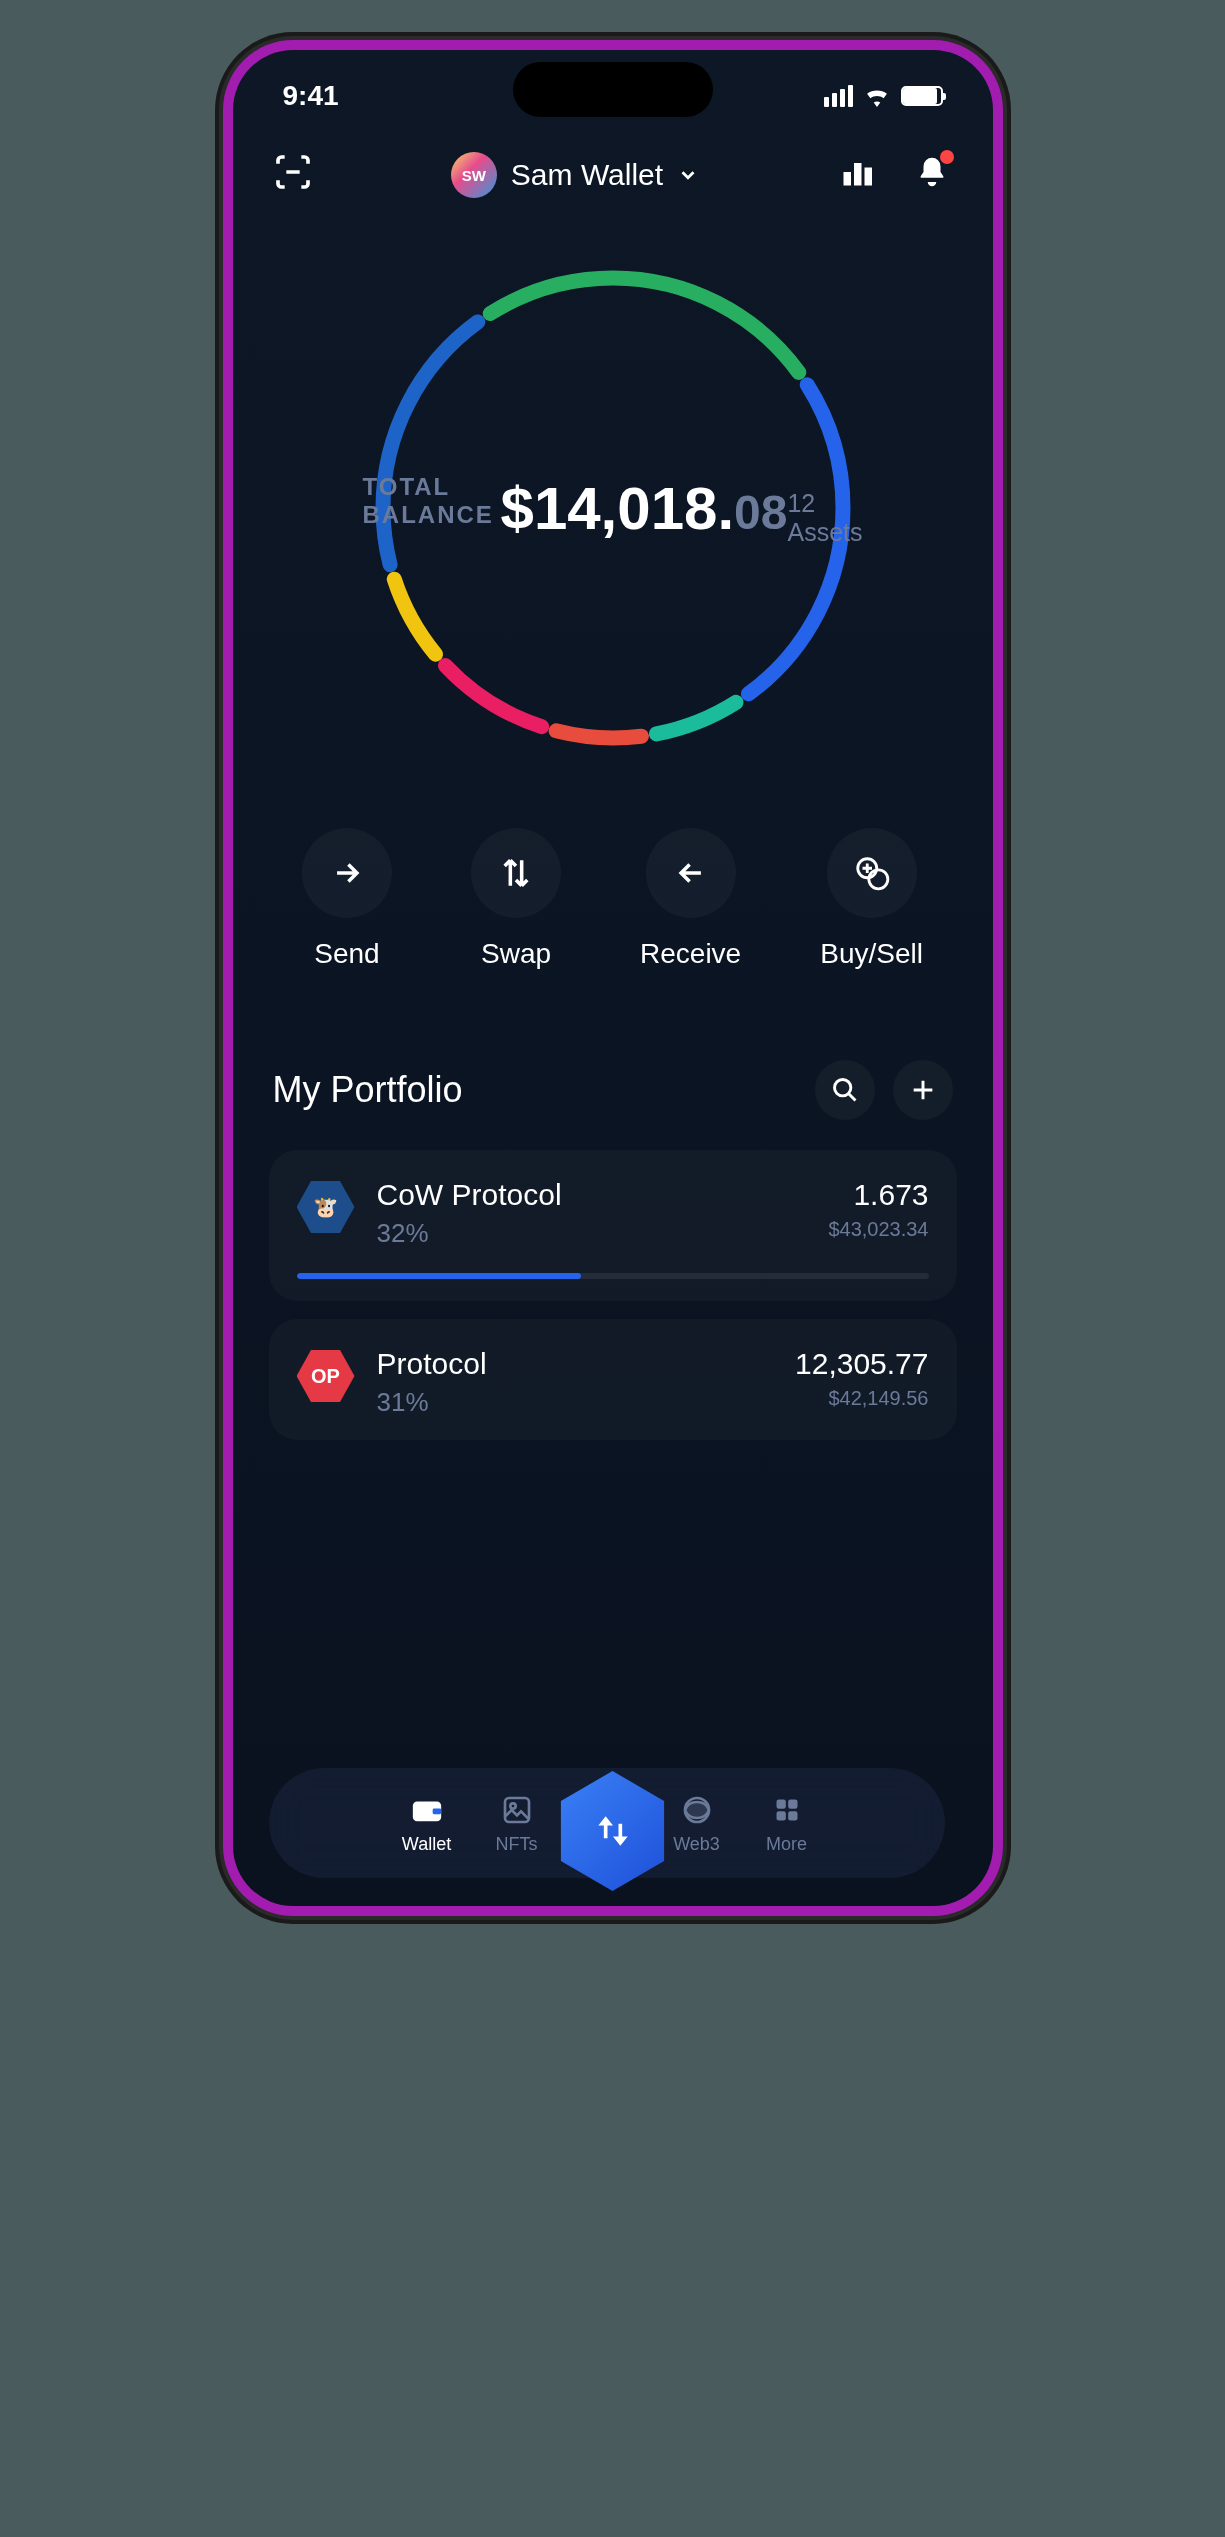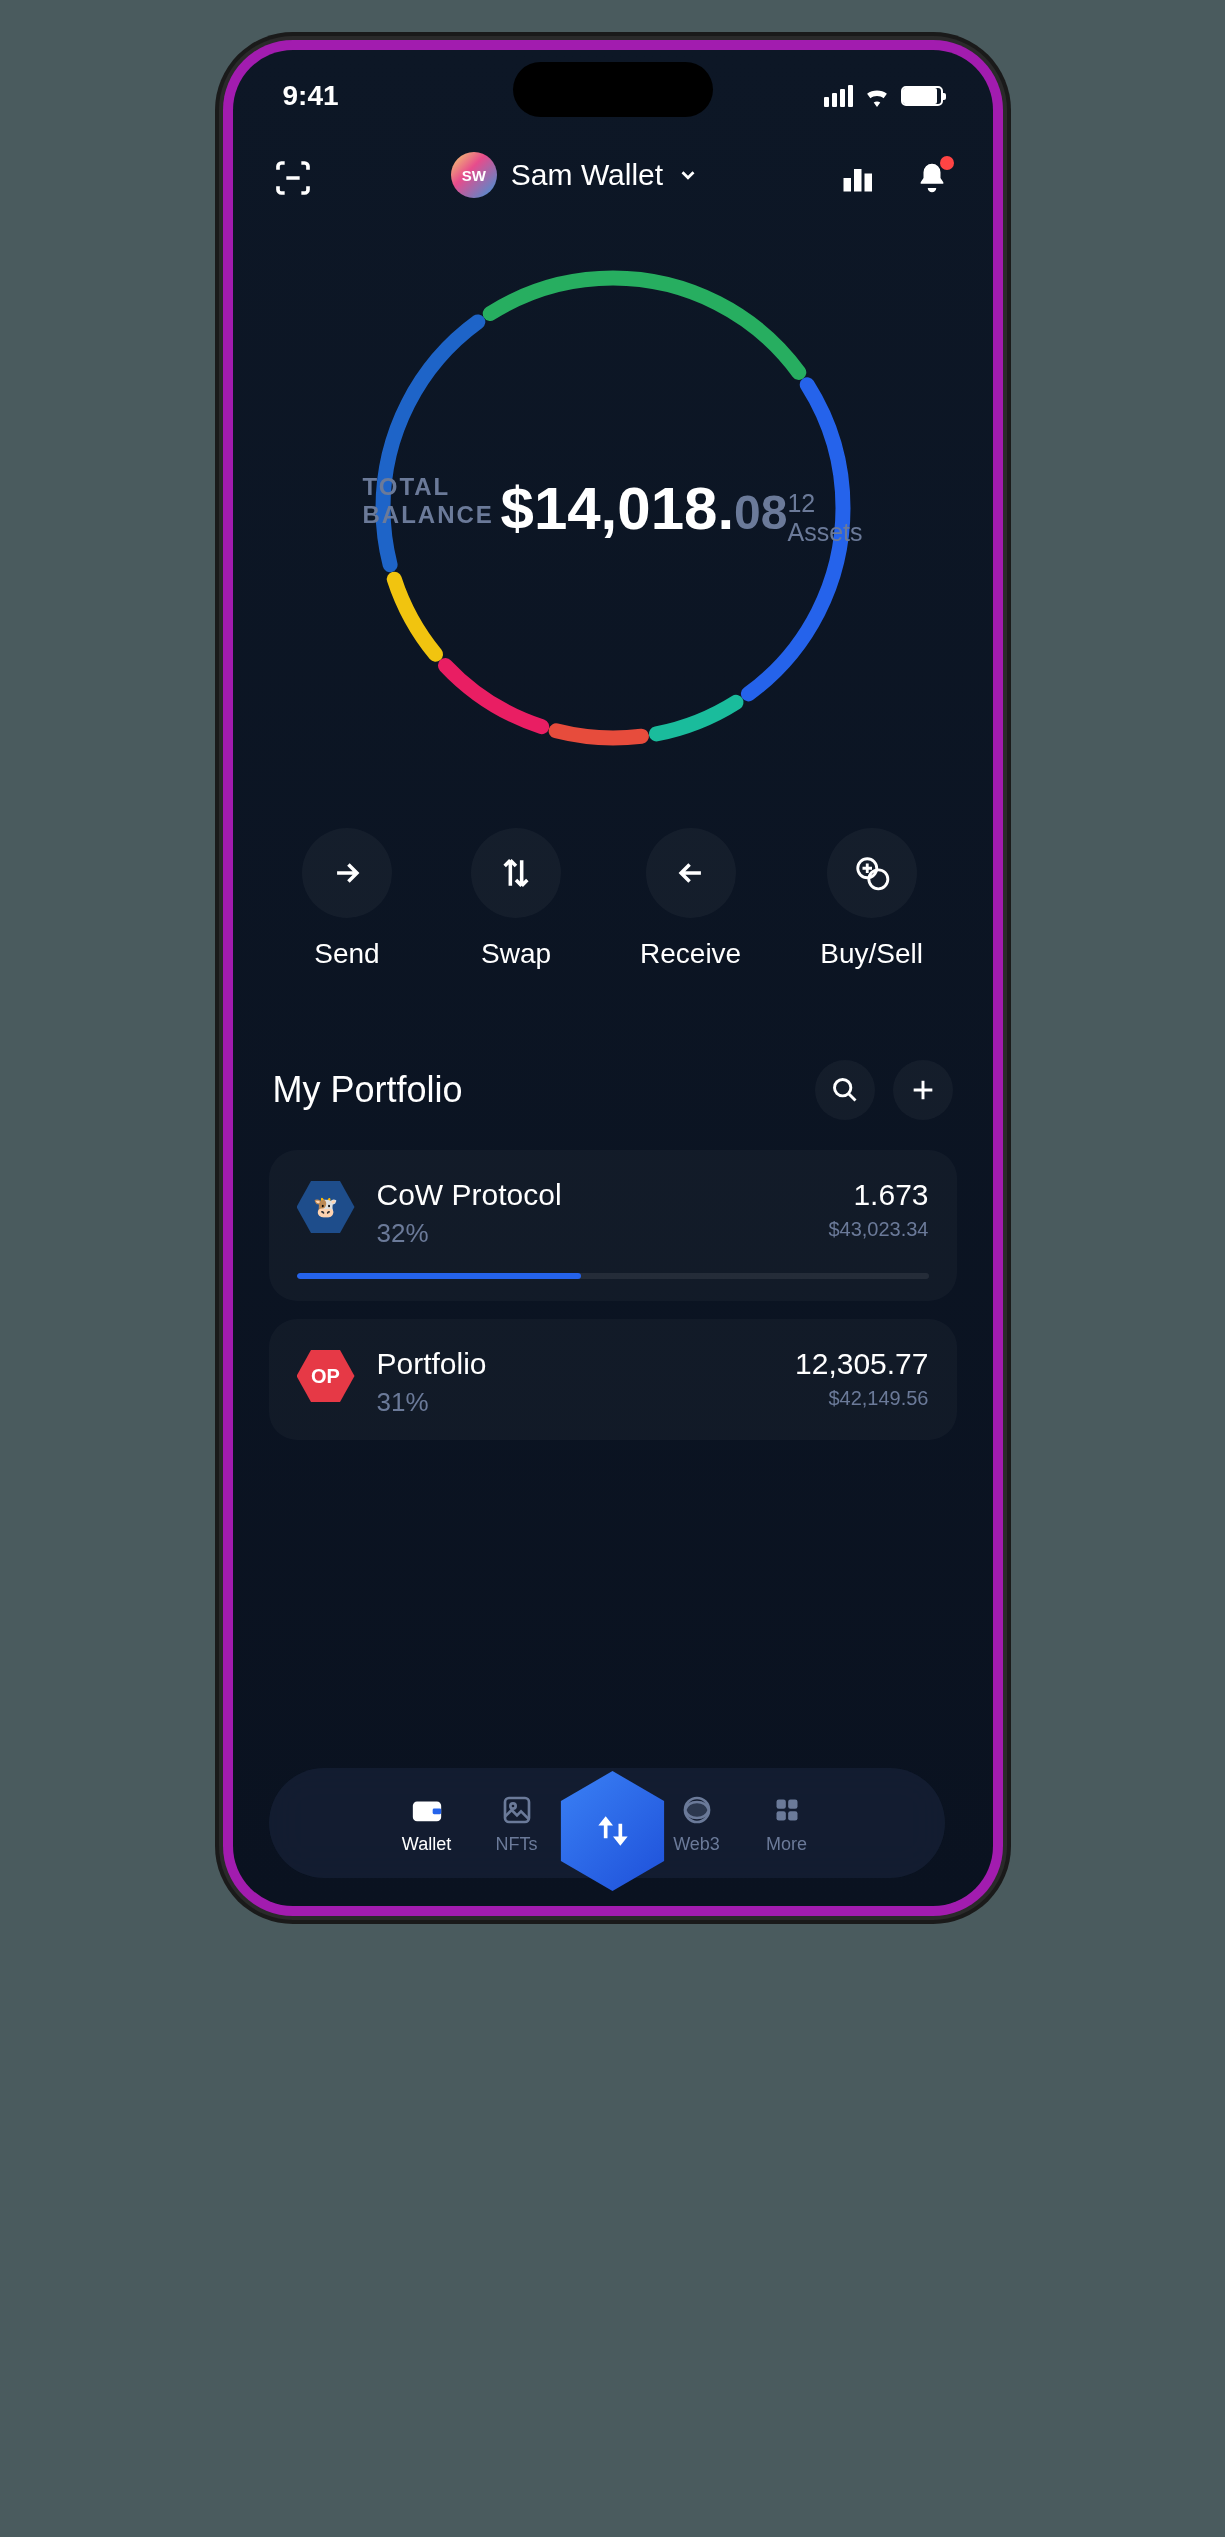--- a/index.html
+++ b/index.html
@@ -9,21 +9,21 @@
 .notch{position:absolute;top:22px;left:50%;transform:translateX(-50%);width:200px;height:55px;background:#000;border-radius:40px;z-index:10}
 .status-bar{display:flex;justify-content:space-between;align-items:center;padding:30px 50px 10px;color:#fff;font-size:28px;font-weight:600}
 .status-icons{display:flex;gap:10px;align-items:center}
 .sig-bars{display:flex;gap:3px;align-items:flex-end}
 .sig-bars span{width:5px;background:#fff;border-radius:1px}
 .sig-bars span:nth-child(1){height:10px}.sig-bars span:nth-child(2){height:14px}.sig-bars span:nth-child(3){height:18px}.sig-bars span:nth-child(4){height:22px}
 .wifi{width:28px;height:22px}
 .battery{width:42px;height:20px;border:2px solid #fff;border-radius:5px;position:relative}
 .battery::after{content:"";position:absolute;right:-5px;top:5px;width:3px;height:7px;background:#fff;border-radius:0 2px 2px 0}
 .battery-fill{background:#fff;height:100%;width:90%;border-radius:2px}
-.header{display:flex;justify-content:space-between;align-items:flex-end;padding:30px 40px}
+.header{display:flex;justify-content:space-between;align-items:flex-start;padding:30px 40px}
 .header-left,.header-right{display:flex;gap:35px;align-items:center}
 .icon-btn{width:40px;height:40px;color:#fff;cursor:pointer;display:flex;align-items:center;justify-content:center}
 .wallet-selector{display:flex;align-items:center;gap:14px;cursor:pointer}
 .wallet-avatar{width:46px;height:46px;border-radius:50%;background:linear-gradient(135deg,#f5d76e 0%,#e74c8c 40%,#3498db 100%);display:flex;align-items:center;justify-content:center;color:#fff;font-size:15px;font-weight:600}
 .wallet-name{color:#fff;font-size:30px;font-weight:500}
 .note-dot{position:absolute;top:-2px;right:-2px;width:14px;height:14px;background:#ff4444;border-radius:50%}
 .ring-section{display:flex;justify-content:center;padding:30px 0 40px}
 .ring-container{position:relative;width:500px;height:500px}
 .ring-svg{position:absolute;inset:0;transform:rotate(-90deg)}
 .ring-center{position:absolute;inset:0;display:flex;flex-direction:row;align-items:center;justify-content:center}
@@ -212,21 +212,21 @@
     <div class="progress-bar">
             <div class="progress-fill" style="width:45%"></div>
           </div>
   </div>
         <div class="asset-card">
     <div class="asset-row">
       <div class="asset-icon">
         <div class="hex hex-red">OP</div>
       </div>
       <div class="asset-info">
-        <div class="asset-name">Portfolio</div>
+        <div class="asset-name">Protocol</div>
         <div class="asset-pct">31%</div>
       </div>
       <div class="asset-values">
         <div class="asset-amount">12,305.77</div>
         <div class="asset-usd">$42,149.56</div>
       </div>
     </div>
 
   </div>
       </div>

